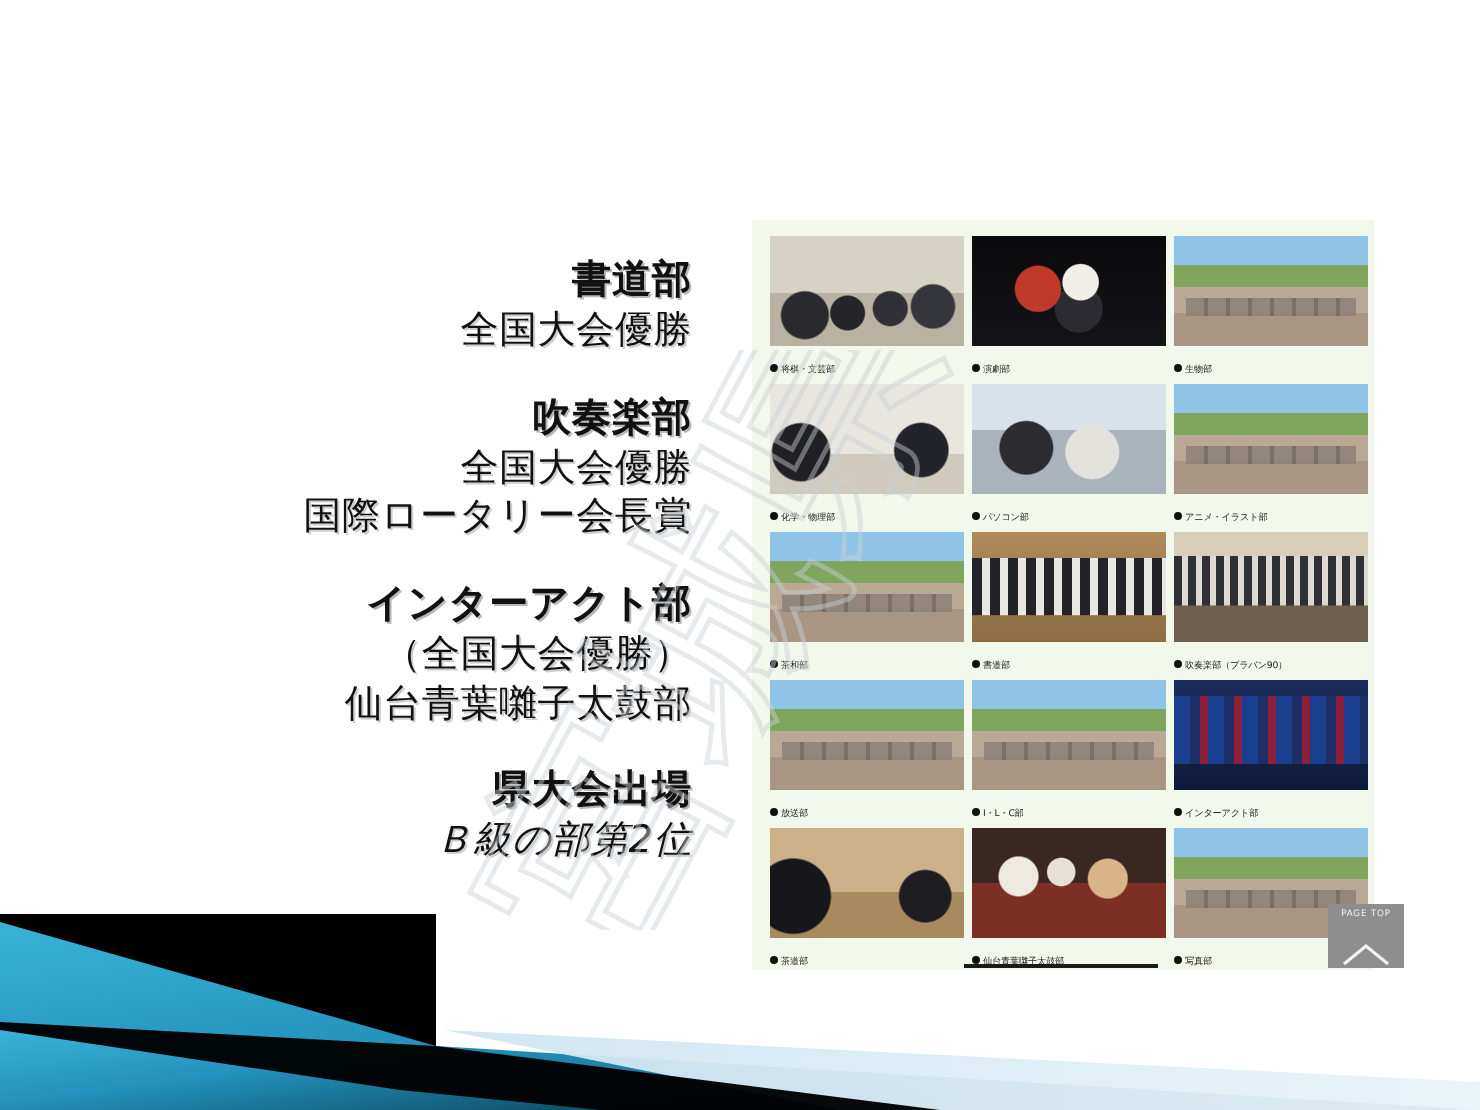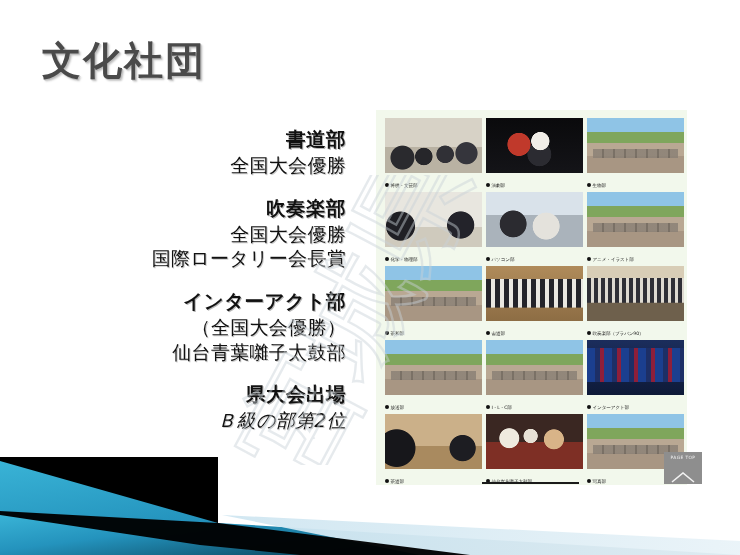--- a/index.html
+++ b/index.html
@@ -144,21 +144,20 @@
 <body>
 
 <div id="slide">
 
   <div id="watermark">
     <svg viewBox="0 0 300 290" xmlns="http://www.w3.org/2000/svg">
       <text x="150" y="175" font-family="DejaVu Sans, sans-serif" font-size="118" fill="none" stroke="#c9d2d8" stroke-width="2.4" text-anchor="middle" transform="rotate(-62 150 145)">宮城県</text>
     </svg>
   </div>
 
-  <div id="title">文化社団</div>
 
   <div id="text-col">
       <div class="club-block">
         <div class="club-name">書道部</div>
         <div class="club-line">全国大会優勝</div>
       </div>
       <div class="club-block">
         <div class="club-name">吹奏楽部</div>
         <div class="club-line">全国大会優勝</div>
         <div class="club-line">国際ロータリー会長賞</div>

